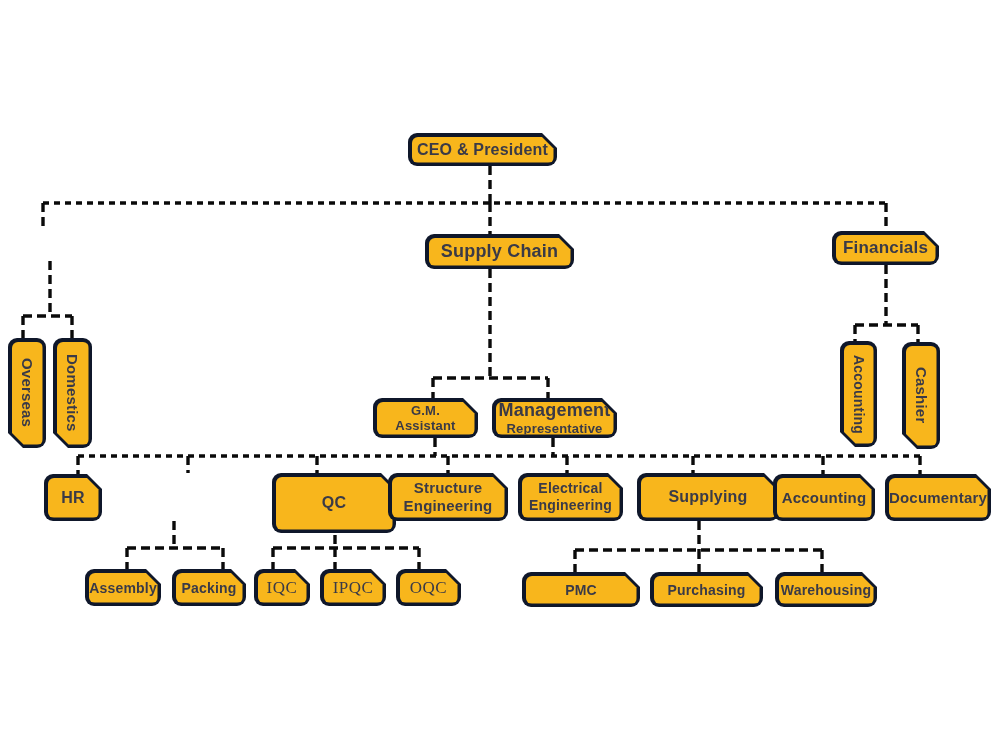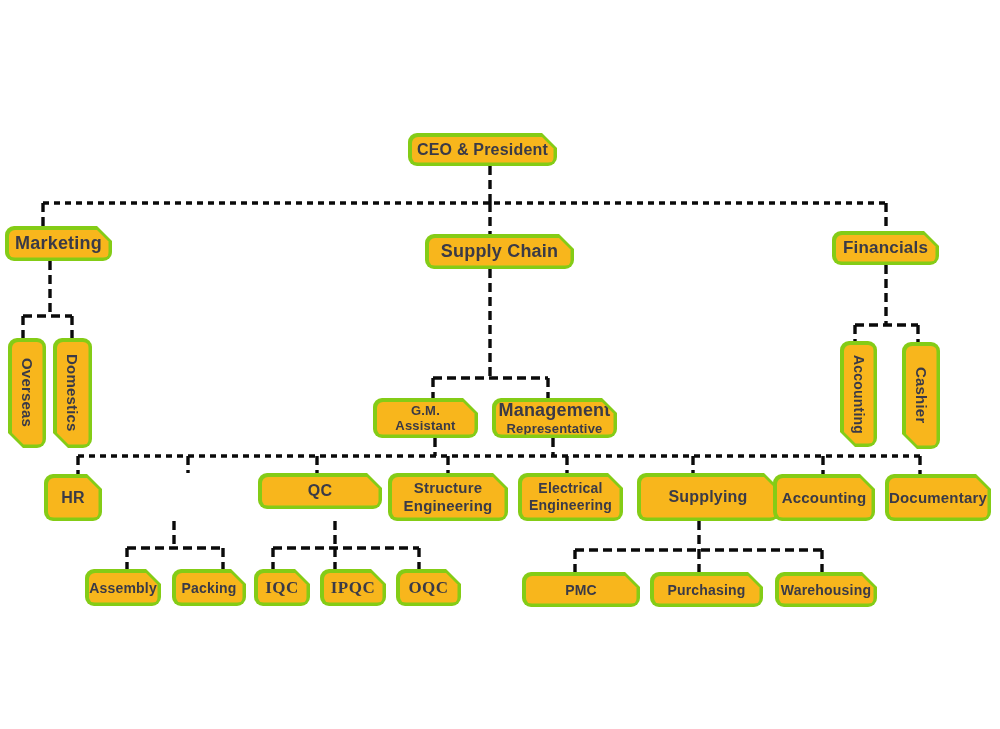--- a/index.html
+++ b/index.html
@@ -5,37 +5,37 @@
   html,body{margin:0;padding:0;background:#fff;}
   .canvas{
     position:relative;width:1000px;height:729px;background:#ffffff;
     font-family:"Liberation Sans", sans-serif;overflow:hidden;
     outline:1px solid #e3e3e3;
   }
   svg.wires{position:absolute;left:0;top:0;width:1000px;height:729px;}
   svg.wires path{fill:none;stroke:#0a0a0a;stroke-width:3.4;stroke-dasharray:9 5;}
   svg.wires path.fine{stroke-dasharray:6 5;}
 
-  .node{position:absolute;background:#84cc16;border-radius:9px;}
+  .node{position:absolute;background:#0f172a;border-radius:9px;}
   .node.h{clip-path:polygon(0 0, calc(100% - 15px) 0, 100% 15px, 100% 100%, 0 100%);}
   .node.v{clip-path:polygon(0 0, 100% 0, 100% 100%, 15px 100%, 0 calc(100% - 15px));}
   .fill{
     position:absolute;inset:3.5px;background:#F8B61C;border-radius:6px;
     display:flex;align-items:center;justify-content:center;
   }
   .node.h .fill{clip-path:polygon(0 0, calc(100% - 12px) 0, 100% 12px, 100% 100%, 0 100%);}
   .node.v .fill{clip-path:polygon(0 0, 100% 0, 100% 100%, 12px 100%, 0 calc(100% - 12px));}
   .lbl{
     color:#3A3A47;font-weight:700;text-align:center;white-space:nowrap;
     letter-spacing:.2px;
   }
   .lines{display:flex;flex-direction:column;align-items:center;line-height:1.18;}
   .lines .lbl{white-space:nowrap;}
   .v .lbl{writing-mode:vertical-rl;white-space:nowrap;}
-  .serif .lbl{font-family:"Liberation Serif", serif;font-weight:700;letter-spacing:.5px;}
+  .serif .lbl{font-family:"Liberation Serif", serif;font-weight:400;letter-spacing:.5px;}
 </style>
 </head>
 <body>
 
 <div class="canvas">
 
   <svg class="wires" viewBox="0 0 1000 729" xmlns="http://www.w3.org/2000/svg">
 
     <path d="M490 166 V203"></path>
     <path class="fine" d="M43 203 H886"></path>
@@ -60,25 +60,20 @@
 
     <path d="M699 521 V550 M575 550 H822 M575 550 V572 M699 550 V572 M822 550 V572"></path>
   </svg>
 
   <div class="node h" style="left:408px;top:133px;width:149px;height:33px">
     <div class="fill">
         <span class="lbl" style="font-size:16px">CEO &amp; President</span>
       </div>
   </div>
 
-  <div class="node h" style="left:5px;top:226px;width:107px;height:35px">
-    <div class="fill">
-        <span class="lbl" style="font-size:18px">Marketing</span>
-      </div>
-  </div>
   <div class="node h" style="left:832px;top:231px;width:107px;height:34px">
     <div class="fill">
         <span class="lbl" style="font-size:17px">Financials</span>
       </div>
   </div>
   <div class="node h" style="left:425px;top:234px;width:149px;height:35px">
     <div class="fill">
         <span class="lbl" style="font-size:18px">Supply Chain</span>
       </div>
   </div>
@@ -120,21 +115,21 @@
     <div class="fill">
         <span class="lbl" style="font-size:15px">Cashier</span>
       </div>
   </div>
 
   <div class="node h" style="left:44px;top:474px;width:58px;height:47px">
     <div class="fill">
         <span class="lbl" style="font-size:16px">HR</span>
       </div>
   </div>
-  <div class="node h" style="left:258px;top:473px;width:124px;height:36px">
+  <div class="node h" style="left:272px;top:473px;width:124px;height:60px">
     <div class="fill">
         <span class="lbl" style="font-size:16px">QC</span>
       </div>
   </div>
   <div class="node h" style="left:388px;top:473px;width:120px;height:48px">
     <div class="fill">
       <div class="lines">
         <span class="lbl" style="font-size:15px">Structure</span>
         <span class="lbl" style="font-size:15px">Engineering</span>
       </div>

